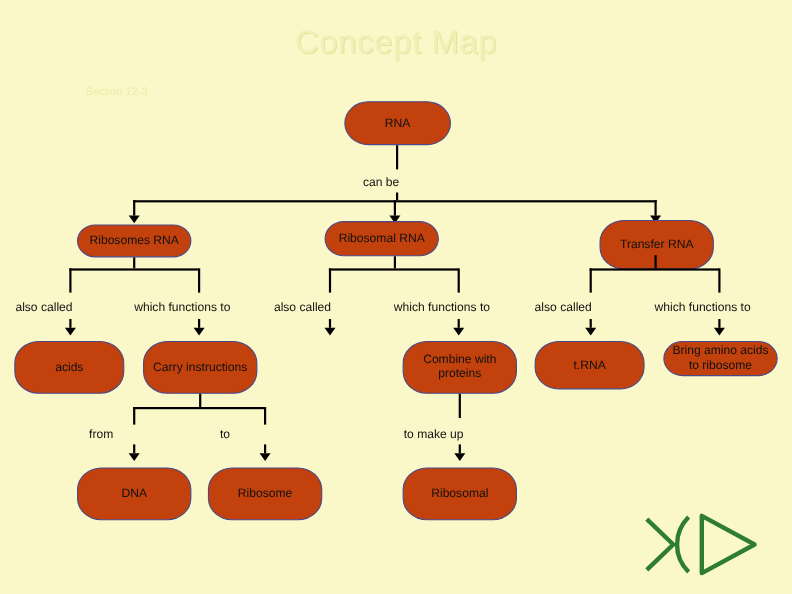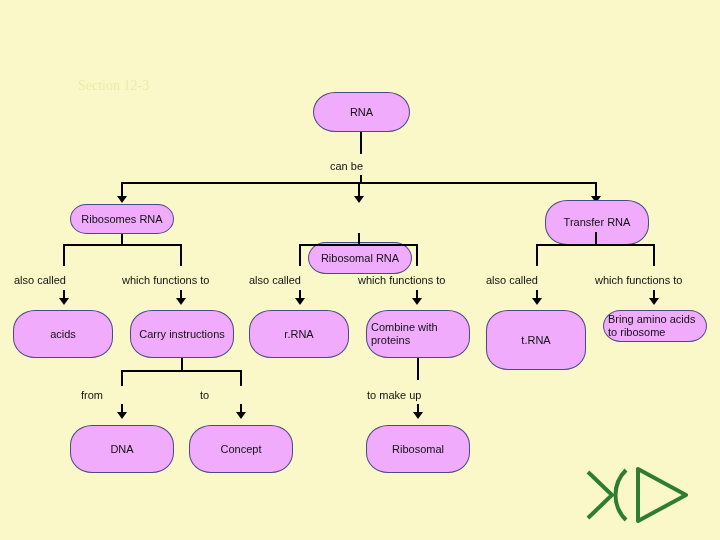--- a/index.html
+++ b/index.html
@@ -17,34 +17,34 @@
     left:0; top:22px; width:720px;
     text-align:center;
     font-size:30px;
     color:#F2F0B8;
     letter-spacing:0.5px;
     text-shadow:1px 1px 0 #E8E49A;
   }
   .section {
     position:absolute;
     left:78px; top:78px;
-    font-size:14px;
+    font-size:10px;
     color:#EDE9A8;
-    font-family:Liberation Serif, serif;
   }
 
   .node {
     position:absolute;
-    background:#f0abfc;
+    background:#c2410c;
     border:1px solid #4A4A8A;
     border-radius:22px/20px;
     box-sizing:border-box;
     display:flex;
     align-items:center;
     justify-content:center;
+    text-align:center;
     font-size:11px;
     color:#111111;
     line-height:1.15;
     padding:2px 4px;
   }
   .label {
     position:absolute;
     font-size:11px;
     color:#111111;
     text-align:left;
@@ -62,20 +62,21 @@
     border-top:7px solid #000;
   }
 
   .logo { position:absolute; right:18px; bottom:14px; width:120px; height:62px; }
 </style>
 </head>
 <body>
 
 <div id="canvas">
 
+  <div class="title">Concept Map</div>
   <div class="section">Section 12-3</div>
 
   <div class="node" style="left:313px; top:92px; width:97px; height:40px;">
     <span>RNA</span>
   </div>
 
   <div class="vline" style="left:360px; top:132px; height:22px;"></div>
   <div class="label" style="left:330px; top:160px; width:60px;">can be</div>
   <div class="vline" style="left:360px; top:175px; height:7px;"></div>
 
@@ -83,21 +84,21 @@
   <div class="vline" style="left:121px; top:182px; height:14px;"></div>
   <div class="arrow-down" style="left:117px; top:196px;"></div>
   <div class="vline" style="left:358px; top:182px; height:14px;"></div>
   <div class="arrow-down" style="left:354px; top:196px;"></div>
   <div class="vline" style="left:595px; top:182px; height:14px;"></div>
   <div class="arrow-down" style="left:591px; top:196px;"></div>
 
   <div class="node" style="left:70px; top:204px; width:104px; height:30px;">
     <span>Ribosomes RNA</span>
   </div>
-  <div class="node" style="left:308px; top:201px; width:104px; height:32px;margin-top:41px;">
+  <div class="node" style="left:295px; top:201px; width:104px; height:32px;">
     <span>Ribosomal RNA</span>
   </div>
   <div class="node" style="left:545px; top:200px; width:104px; height:45px;">
     <span>Transfer RNA</span>
   </div>
 
   <div class="vline" style="left:121px; top:234px; height:10px;"></div>
   <div class="hline" style="left:63px; top:244px; width:118px;"></div>
   <div class="vline" style="left:63px; top:244px; height:22px;"></div>
   <div class="vline" style="left:180px; top:244px; height:22px;"></div>
@@ -123,37 +124,34 @@
   <div class="label" style="left:200px; top:389px; width:80px;">to</div>
   <div class="vline" style="left:121px; top:404px; height:8px;"></div>
   <div class="arrow-down" style="left:117px; top:412px;"></div>
   <div class="vline" style="left:240px; top:404px; height:8px;"></div>
   <div class="arrow-down" style="left:236px; top:412px;"></div>
 
   <div class="node" style="left:70px; top:425px; width:104px; height:48px;">
     <span>DNA</span>
   </div>
   <div class="node" style="left:189px; top:425px; width:104px; height:48px;">
-    <span>Concept</span>
+    <span>Ribosome</span>
   </div>
 
   <div class="vline" style="left:358px; top:233px; height:11px;"></div>
   <div class="hline" style="left:299px; top:244px; width:118px;"></div>
   <div class="vline" style="left:299px; top:244px; height:22px;"></div>
   <div class="vline" style="left:416px; top:244px; height:22px;"></div>
   <div class="label" style="left:249px; top:274px; width:100px;">also called</div>
   <div class="label" style="left:358px; top:274px; width:118px;">which functions to</div>
   <div class="vline" style="left:299px; top:290px; height:8px;"></div>
   <div class="arrow-down" style="left:295px; top:298px;"></div>
   <div class="vline" style="left:416px; top:290px; height:8px;"></div>
   <div class="arrow-down" style="left:412px; top:298px;"></div>
 
-  <div class="node" style="left:249px; top:310px; width:100px; height:48px;">
-    <span>r.RNA</span>
-  </div>
   <div class="node" style="left:366px; top:310px; width:104px; height:48px;">
     <span>Combine with proteins</span>
   </div>
 
   <div class="vline" style="left:417px; top:358px; height:22px;"></div>
   <div class="label" style="left:367px; top:389px; width:100px;">to make up</div>
   <div class="vline" style="left:417px; top:404px; height:8px;"></div>
   <div class="arrow-down" style="left:413px; top:412px;"></div>
 
   <div class="node" style="left:366px; top:425px; width:104px; height:48px;">
@@ -164,21 +162,21 @@
   <div class="hline" style="left:536px; top:244px; width:118px;"></div>
   <div class="vline" style="left:536px; top:244px; height:22px;"></div>
   <div class="vline" style="left:653px; top:244px; height:22px;"></div>
   <div class="label" style="left:486px; top:274px; width:100px;">also called</div>
   <div class="label" style="left:595px; top:274px; width:118px;">which functions to</div>
   <div class="vline" style="left:536px; top:290px; height:8px;"></div>
   <div class="arrow-down" style="left:532px; top:298px;"></div>
   <div class="vline" style="left:653px; top:290px; height:8px;"></div>
   <div class="arrow-down" style="left:649px; top:298px;"></div>
 
-  <div class="node" style="left:486px; top:310px; width:100px; height:60px;">
+  <div class="node" style="left:486px; top:310px; width:100px; height:44px;">
     <span>t.RNA</span>
   </div>
   <div class="node" style="left:603px; top:310px; width:104px; height:32px;">
     <span>Bring amino acids to ribosome</span>
   </div>
 
   <svg class="logo" viewBox="0 0 120 62">
     <path d="M6 8 L30 31 L6 54" fill="none" stroke="#2E7D32" stroke-width="4"></path>
     <path d="M44 6 C30 20 30 42 44 56" fill="none" stroke="#2E7D32" stroke-width="4"></path>
     <path d="M56 5 L56 57 L104 31 Z" fill="#FAF8C8" stroke="#2E7D32" stroke-width="4" stroke-linejoin="round"></path>

